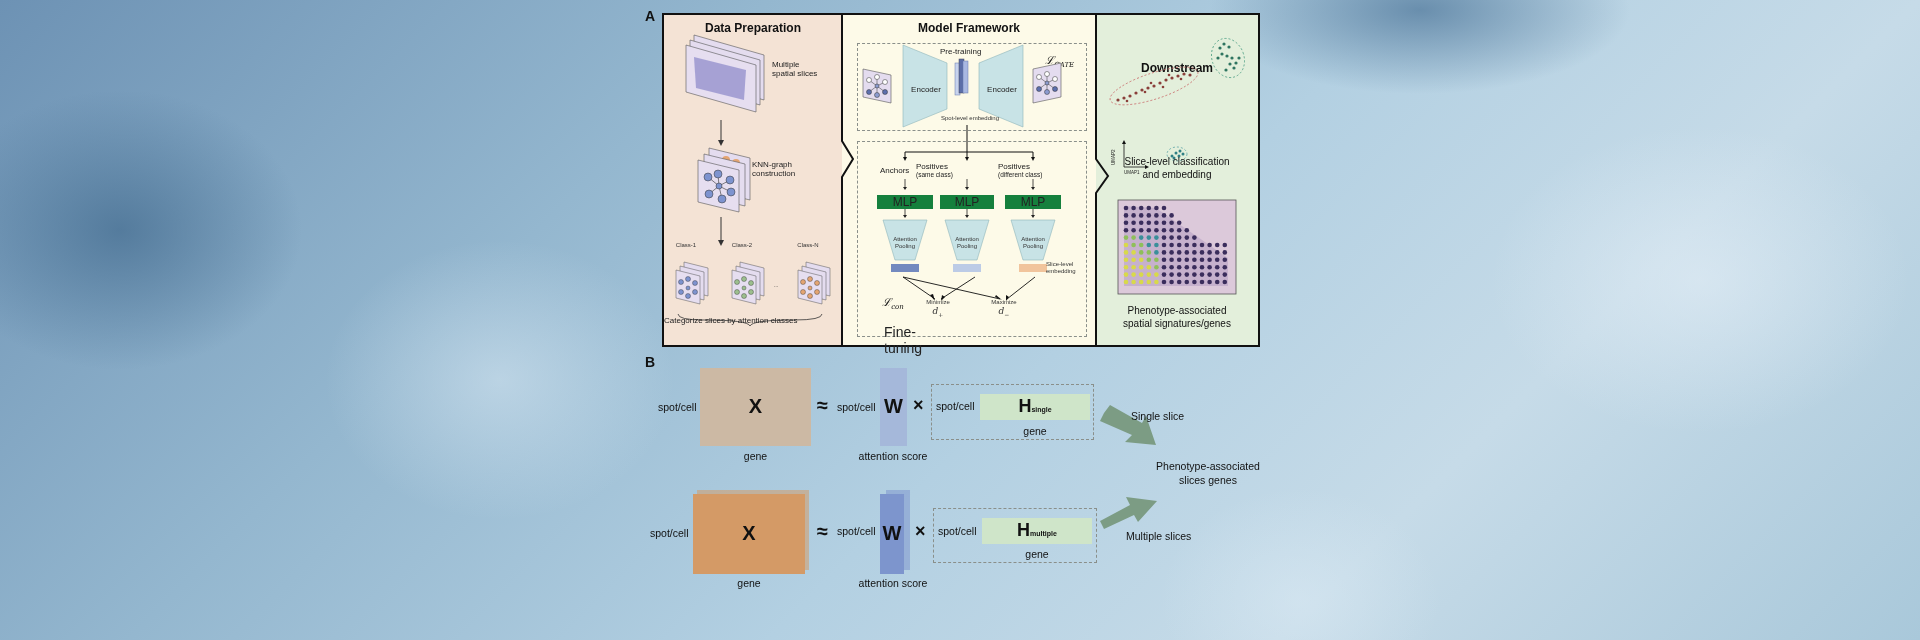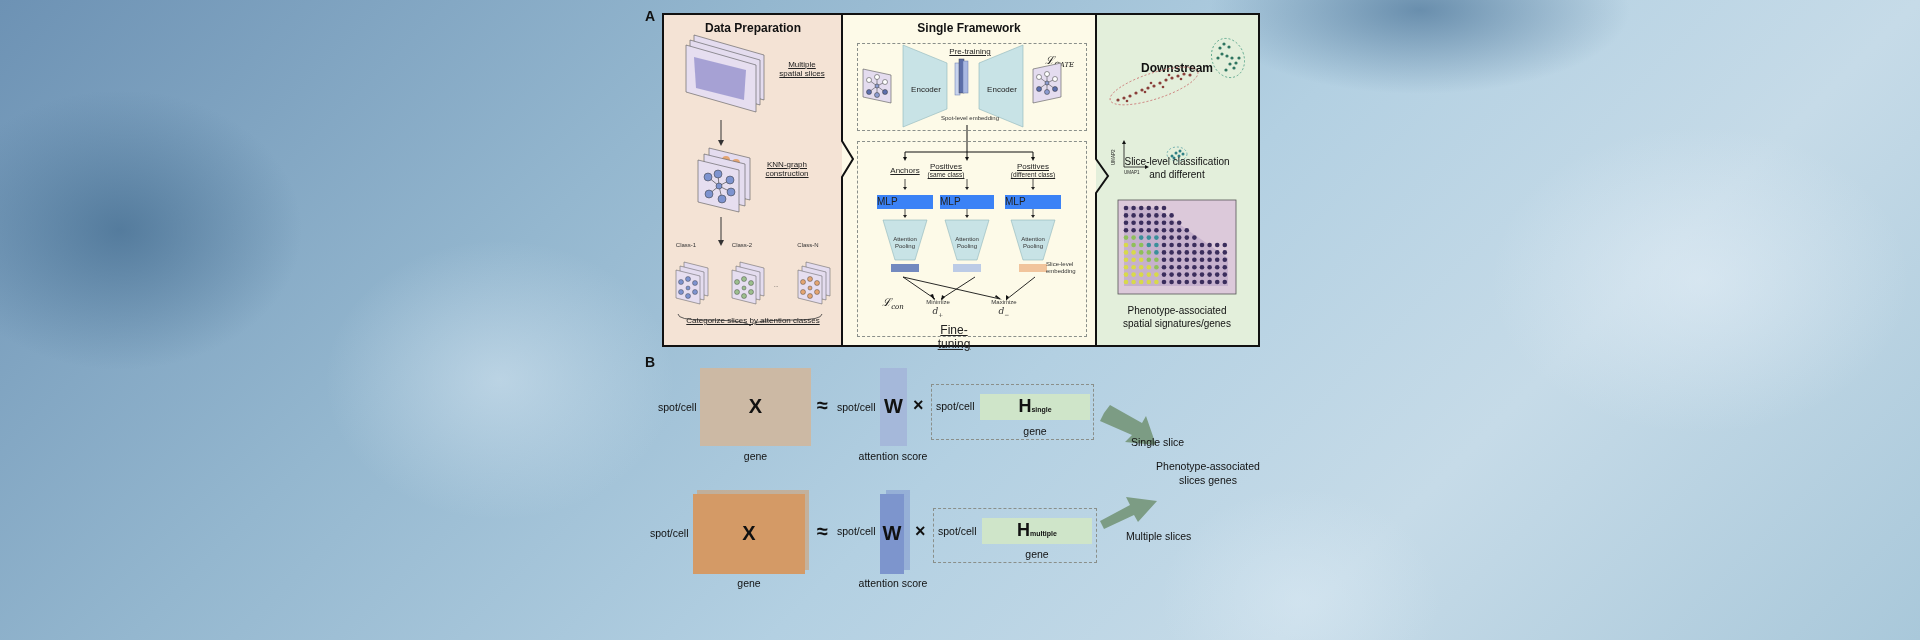--- a/index.html
+++ b/index.html
@@ -14,45 +14,45 @@
       radial-gradient(ellipse 200px 160px at 1300px 600px, rgba(220,235,245,0.5), rgba(220,235,245,0) 70%),
       linear-gradient(135deg, #6d92b4 0%, #94b7cf 30%, #b3d0e2 55%, #c6dbe8 75%, #a9c8da 100%);
   }
   .abs { position:absolute; }
   .panel-label { font-weight:bold; font-size:14px; color:#111; }
   .frame { left:662px; top:13px; width:598px; height:334px; border:2px solid #111; box-sizing:border-box; background:#fdfbe9; }
   .pA { left:664px; top:15px; width:178px; height:330px; background:#f4e3d5; }
   .pB { left:842px; top:15px; width:254px; height:330px; background:#fdfae8; }
   .pC { left:1096px; top:15px; width:162px; height:330px; background:#e3efdb; }
   .ptitle { font-weight:bold; font-size:12px; color:#111; text-align:center; }
-  .small { font-size:8px; color:#222; text-align:center; line-height:1.15;text-decoration:underline; }
+  .small { font-size:8px; color:#222; text-align:left; line-height:1.15; }
   .tiny { font-size:6px; color:#333; text-align:center; line-height:1.15; }
   .mid { font-size:10px; color:#111; text-align:center; line-height:1.25; }
   .dashed-box { border:1px dashed #8a8f8a; box-sizing:border-box; }
-  .mlp { background:#3b82f6; font-size:10px; line-height:14px; color:#222; }
+  .mlp { background:#15803d; font-size:12px; text-align:center; line-height:14px; color:#222; }
   .b-text { font-size:10.5px; color:#111; }
   .big-letter { font-weight:bold; font-size:20px; color:#111; }
 </style>
 </head>
 <body>
 
 <div class="abs panel-label" style="left:645px;top:8px;">A</div>
 
 <div class="abs frame"></div>
 <div class="abs pA"></div>
 <div class="abs pB"></div>
 <div class="abs pC"></div>
 
 <svg class="abs" style="left:830px;top:13px;" width="280" height="334">
   <polyline points="12,0 12,128 23,146 12,164 12,334" fill="none" stroke="#111" stroke-width="2"></polyline>
   <polyline points="266,0 266,146 278,163 266,180 266,334" fill="none" stroke="#111" stroke-width="2"></polyline>
 </svg>
 
 <div class="abs ptitle" style="left:664px;top:21px;width:178px;">Data Preparation</div>
-<div class="abs ptitle" style="left:842px;top:21px;width:254px;">Single Framework</div>
+<div class="abs ptitle" style="left:842px;top:21px;width:254px;">Model Framework</div>
 <div class="abs ptitle" style="left:1096px;top:21px;width:162px;margin-top:40px;">Downstream</div>
 
 <svg class="abs" style="left:664px;top:30px;" width="178" height="300">
 
   <g>
     <polygon points="30,5 100,25 100,70 30,50" fill="#e4dcef" stroke="#555" stroke-width="0.6"></polygon>
     <polygon points="26,10 96,30 96,75 26,55" fill="#e4dcef" stroke="#555" stroke-width="0.6"></polygon>
     <polygon points="22,15 92,35 92,82 22,62" fill="#e6def0" stroke="#555" stroke-width="0.6"></polygon>
     <polygon points="30,27 82,40 80,70 32,58" fill="#9a97cf" opacity="0.85"></polygon>
   </g>
@@ -275,21 +275,21 @@
 </div>
 <div class="abs" style="left:882px;top:294px;font-family:'DejaVu Serif',serif;font-style:italic;font-size:11px;color:#111;"><span>ℒ</span><sub style="font-size:7px;">con</sub></div>
 <div class="abs tiny" style="left:918px;top:299px;width:40px;">
   <div>Minimize</div>
   <div style="font-family:'DejaVu Serif',serif;font-style:italic;font-size:9px;"><span>d</span><sub style="font-size:6px;">+</sub></div>
 </div>
 <div class="abs tiny" style="left:984px;top:299px;width:40px;">
   <div>Maximize</div>
   <div style="font-family:'DejaVu Serif',serif;font-style:italic;font-size:9px;"><span>d</span><sub style="font-size:6px;">−</sub></div>
 </div>
-<div class="abs small" style="left:924px;top:324px;width:60px;font-size:12px;">Fine-tuning</div>
+<div class="abs small" style="left:884px;top:324px;width:60px;font-size:14px;">Fine-tuning</div>
 
 <svg class="abs" style="left:1096px;top:30px;" width="162" height="270">
   <ellipse cx="58" cy="56" rx="46" ry="13" transform="rotate(-18 58 56)" fill="none" stroke="#c96a6a" stroke-width="0.8" stroke-dasharray="2,2"></ellipse>
   <g fill="#8a3f3a">
     <circle cx="22" cy="70" r="1.6"></circle>
       <circle cx="28" cy="68" r="1.6"></circle>
       <circle cx="34" cy="66" r="1.6"></circle>
       <circle cx="40" cy="63" r="1.6"></circle>
       <circle cx="46" cy="60" r="1.6"></circle>
       <circle cx="52" cy="58" r="1.6"></circle>
@@ -464,21 +464,21 @@
       <circle cx="90.8" cy="252" r="2.3" fill="#3a2d5c"></circle>
       <circle cx="98.39999999999999" cy="252" r="2.3" fill="#3a2d5c"></circle>
       <circle cx="106" cy="252" r="2.3" fill="#3a2d5c"></circle>
       <circle cx="113.6" cy="252" r="2.3" fill="#3a2d5c"></circle>
       <circle cx="121.19999999999999" cy="252" r="2.3" fill="#3a2d5c"></circle>
       <circle cx="128.8" cy="252" r="2.3" fill="#3a2d5c"></circle>
     </g>
 </svg>
 <div class="abs mid" style="left:1096px;top:156px;width:162px;">
   <div>Slice-level classification</div>
-  <div>and different</div>
+  <div>and embedding</div>
 </div>
 <div class="abs mid" style="left:1096px;top:305px;width:162px;">
   <div>Phenotype-associated</div>
   <div>spatial signatures/genes</div>
 </div>
 
 <div class="abs panel-label" style="left:645px;top:354px;">B</div>
 
 <div class="abs b-text" style="left:658px;top:401px;">spot/cell</div>
 <div class="abs" id="x-single" style="left: 700px; top: 368px; width: 111px; height: 78px; background: rgb(204, 185, 164);"></div>
@@ -511,18 +511,18 @@
 <div class="abs dashed-box" style="left:933px;top:508px;width:164px;height:55px;"></div>
 <div class="abs b-text" style="left:938px;top:525px;">spot/cell</div>
 <div class="abs" id="h-multi" style="left: 982px; top: 518px; width: 110px; height: 26px; background: rgb(207, 229, 201);"></div>
 <div class="abs" style="left:982px;top:520px;width:110px;text-align:center;color:#111;"><span style="font-weight:bold;font-size:18px;">H</span><span style="font-weight:bold;font-size:7px;">multiple</span></div>
 <div class="abs b-text" style="left:982px;top:548px;width:110px;text-align:center;">gene</div>
 
 <svg class="abs" style="left:1100px;top:405px;" width="70" height="130">
   <polygon id="arrow-single" points="4,8 10,0 42,18 46,11 56,40 25,37 32,30 0,16" fill="#7c9c84"></polygon>
   <polygon id="arrow-multi" points="0,116 4,124 34,110 38,117 57,96 26,92 30,100 2,115" fill="#7c9c84"></polygon>
 </svg>
-<div class="abs b-text" style="left:1131px;top:410px;margin-top:26px;">Single slice</div>
+<div class="abs b-text" style="left:1131px;top:410px;">Single slice</div>
 <div class="abs b-text" style="left:1126px;top:530px;">Multiple slices</div>
 <div class="abs" style="left:1143px;top:460px;width:130px;text-align:center;font-size:10.5px;color:#111;line-height:1.3;">
   <div>Phenotype-associated</div>
   <div>slices genes</div>
 </div>
 
 </body></html>

